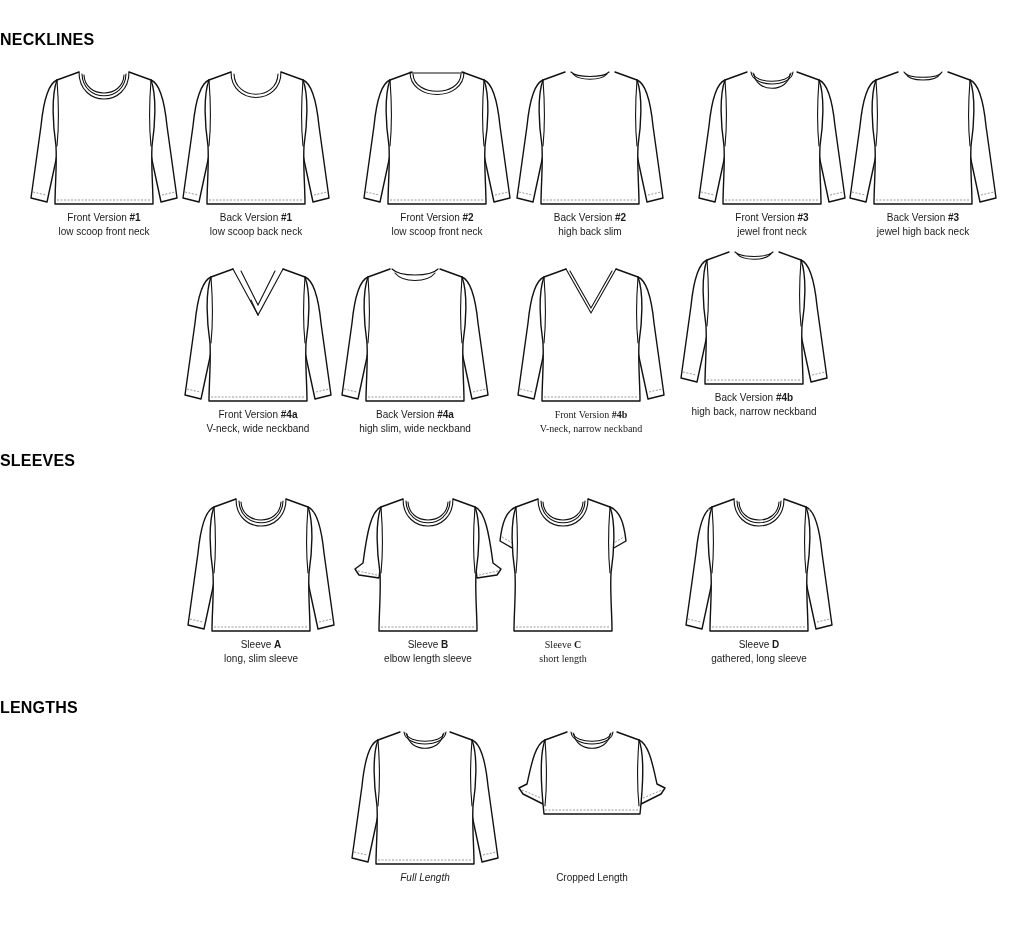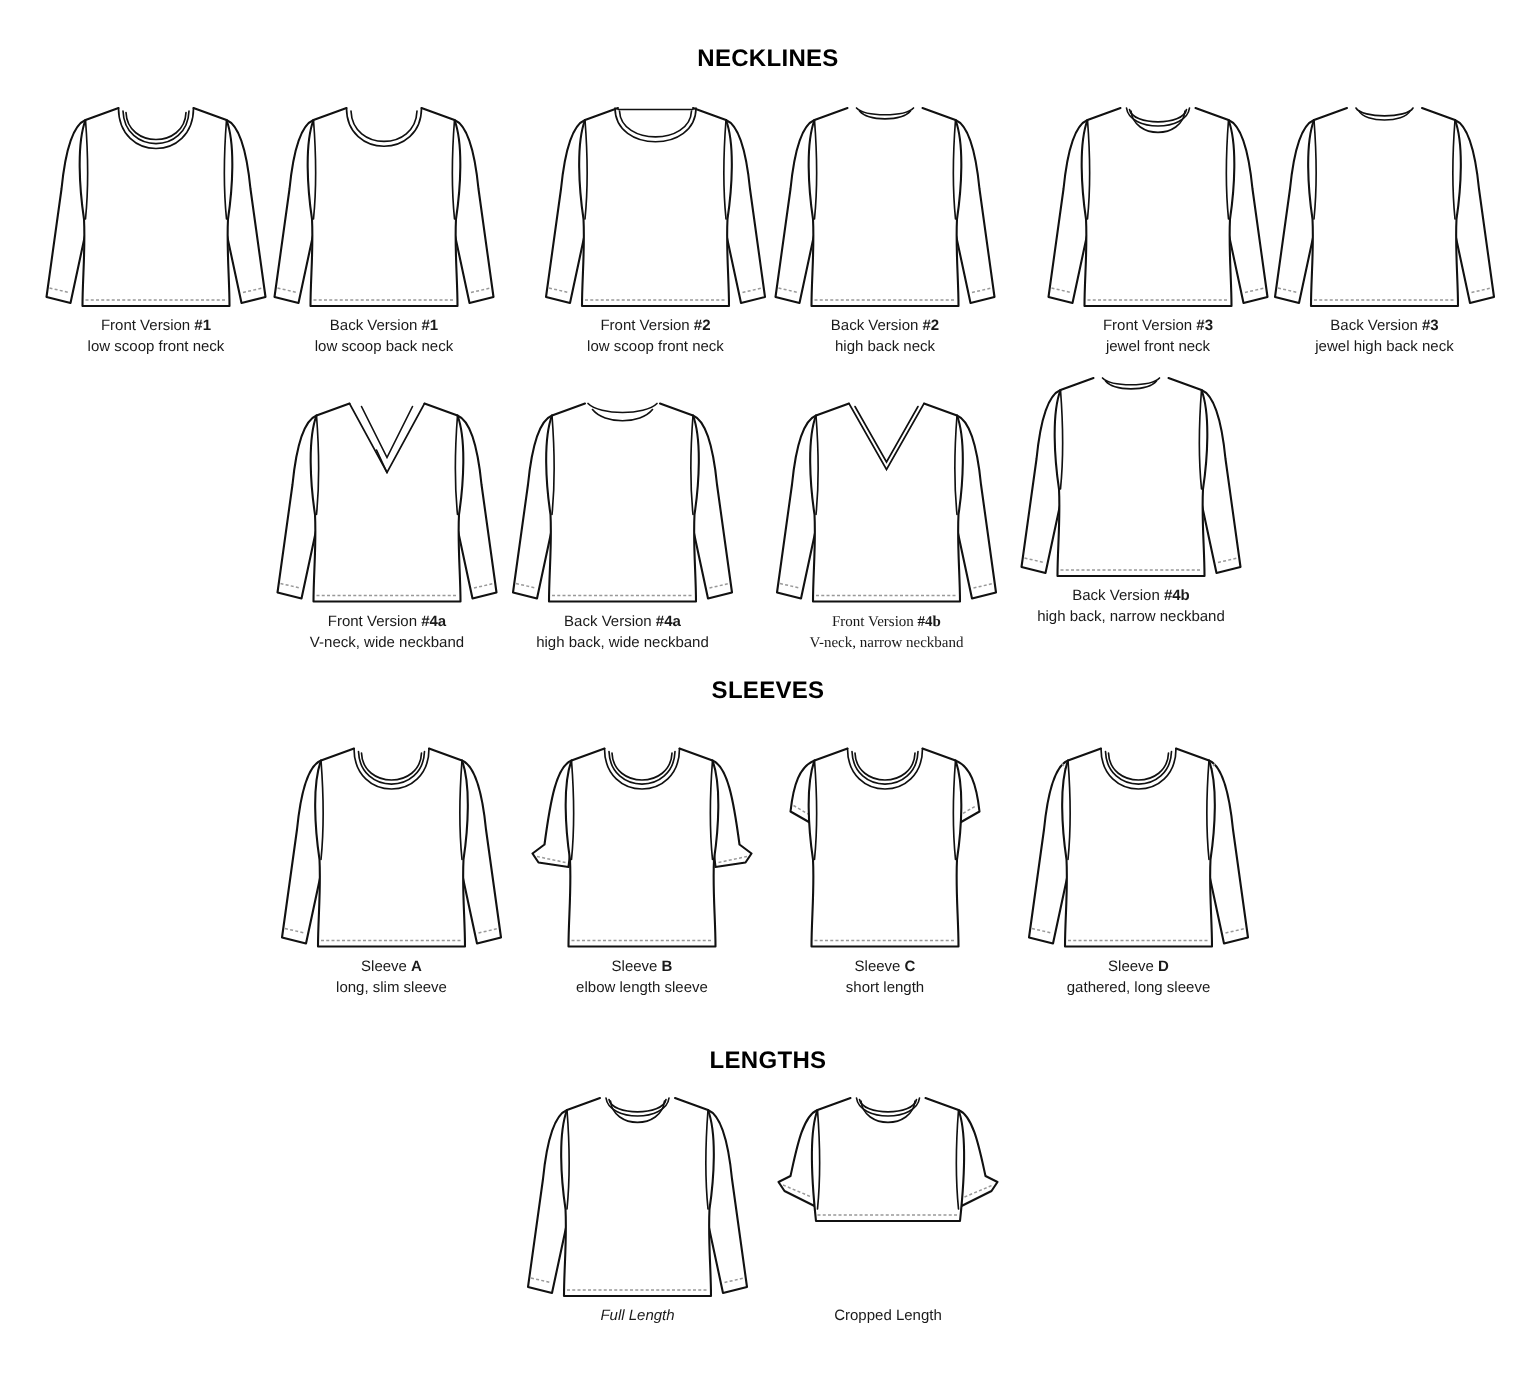--- a/index.html
+++ b/index.html
@@ -1,17 +1,17 @@
 <!DOCTYPE html>
 <html><head>
 <meta charset="utf-8">
 <style>
   html, body { margin:0; padding:0; background:#ffffff; }
   body { width:1024px; height:925px; position:relative; overflow:hidden; font-family:"Liberation Sans", sans-serif; color:#111; }
-  .heading { position:absolute; left:0; width:1024px; text-align:center; font-weight:bold; font-size:16px; letter-spacing:0.2px; color:#000; }
+  .heading { position:absolute; left:0; width:1024px; font-weight:bold; font-size:16px; letter-spacing:0.2px; color:#000; }
   .item { position:absolute; width:150px; }
   .item svg { display:block; width:150px; height:145px; }
   .cap { text-align:center; font-size:10px; line-height:14px; color:#1a1a1a; white-space:nowrap; }
   .cap b { font-weight:bold; }
   svg .o { fill:#fff; stroke:#111; stroke-width:1.4; stroke-linejoin:round; stroke-linecap:round; }
   svg .l { fill:none; stroke:#111; stroke-width:1.1; stroke-linecap:round; }
   svg .s { fill:none; stroke:#999; stroke-width:1; stroke-dasharray:2 1.5; }
 </style>
 </head>
 <body>
@@ -83,21 +83,21 @@
     <path class="o" d="M50,6 L28,14 C22,30 24,60 27,80 C28,100 26,120 26,138 L124,138 C124,120 122,100 123,80 C126,60 128,30 122,14 L100,6"></path>
     <path class="o" d="M50,6 L100,6" style="stroke:none"></path>
     <path class="l" d="M56,6 C62,12 88,12 94,6"></path>
     <path class="l" d="M58,8 C64,15 86,15 92,8"></path>
 
     <path class="l" d="M28,14 C30,40 30,60 28,80"></path>
     <path class="l" d="M122,14 C120,40 120,60 122,80"></path>
     <path class="s" d="M28,134 L122,134"></path>
   </svg>
     <div class="cap"><span>Back Version </span><b>#2</b></div>
-    <div class="cap">high back neck</div>
+    <div class="cap">high back slim</div>
   </div>
 <div class="item" style="left:697px; top:66px;">
     <svg viewBox="0 0 150 145">
     <path class="o" d="M28,14 C18,18 14,40 12,60 L2,132 L18,136 L30,80"></path>
                <path class="o" d="M122,14 C132,18 136,40 138,60 L148,132 L132,136 L120,80"></path>
                <path class="s" d="M4,126 L17,129"></path>
       <path class="s" d="M133,129 L146,126"></path>
     <path class="o" d="M50,6 L28,14 C22,30 24,60 27,80 C28,100 26,120 26,138 L124,138 C124,120 122,100 123,80 C126,60 128,30 122,14 L100,6"></path>
     <path class="o" d="M50,6 L100,6" style="stroke:none"></path>
     <path class="l" d="M54,6 C56,22 94,22 96,6"></path>
@@ -156,21 +156,21 @@
     <path class="o" d="M50,6 L28,14 C22,30 24,60 27,80 C28,100 26,120 26,138 L124,138 C124,120 122,100 123,80 C126,60 128,30 122,14 L100,6"></path>
     <path class="o" d="M50,6 L100,6" style="stroke:none"></path>
     <path class="l" d="M52,6 C60,14 90,14 98,6"></path>
     <path class="l" d="M55,10 C63,20 87,20 95,10"></path>
 
     <path class="l" d="M28,14 C30,40 30,60 28,80"></path>
     <path class="l" d="M122,14 C120,40 120,60 122,80"></path>
     <path class="s" d="M28,134 L122,134"></path>
   </svg>
     <div class="cap"><span>Back Version </span><b>#4a</b></div>
-    <div class="cap">high back, wide neckband</div>
+    <div class="cap">high slim, wide neckband</div>
   </div>
 <div class="item" style="left:516px; top:263px;font-family:Liberation Serif, serif;">
     <svg viewBox="0 0 150 145">
     <path class="o" d="M28,14 C18,18 14,40 12,60 L2,132 L18,136 L30,80"></path>
                <path class="o" d="M122,14 C132,18 136,40 138,60 L148,132 L132,136 L120,80"></path>
                <path class="s" d="M4,126 L17,129"></path>
       <path class="s" d="M133,129 L146,126"></path>
     <path class="o" d="M50,6 L28,14 C22,30 24,60 27,80 C28,100 26,120 26,138 L124,138 C124,120 122,100 123,80 C126,60 128,30 122,14 L100,6"></path>
     <path class="o" d="M50,6 L100,6" style="stroke:none"></path>
     <path class="l" d="M50,6 L75,50 L100,6"></path>
@@ -231,21 +231,21 @@
     <path class="l" d="M50,6 C50,42 100,42 100,6"></path>
     <path class="l" d="M53,8 C54,37 96,37 97,8"></path>
     <path class="l" d="M55,9 C56,33 94,33 95,9"></path>
     <path class="l" d="M28,14 C30,40 30,60 28,80"></path>
     <path class="l" d="M122,14 C120,40 120,60 122,80"></path>
     <path class="s" d="M28,134 L122,134"></path>
   </svg>
     <div class="cap"><span>Sleeve </span><b>B</b></div>
     <div class="cap">elbow length sleeve</div>
   </div>
-<div class="item" style="left:515px; top:493px;">
+<div class="item" style="left:488px; top:493px;font-family:Liberation Serif, serif;">
     <svg viewBox="0 0 150 145">
     <path class="o" d="M28,14 C18,18 14,30 12,48 L26,56 C27,40 28,28 28,14"></path>
                <path class="o" d="M122,14 C132,18 136,30 138,48 L124,56 C123,40 122,28 122,14"></path>
                <path class="s" d="M14,44 L26,51"></path>
       <path class="s" d="M124,51 L136,44"></path>
     <path class="o" d="M50,6 L28,14 C22,30 24,60 27,80 C28,100 26,120 26,138 L124,138 C124,120 122,100 123,80 C126,60 128,30 122,14 L100,6"></path>
     <path class="o" d="M50,6 L100,6" style="stroke:none"></path>
     <path class="l" d="M50,6 C50,42 100,42 100,6"></path>
     <path class="l" d="M53,8 C54,37 96,37 97,8"></path>
     <path class="l" d="M55,9 C56,33 94,33 95,9"></path>

